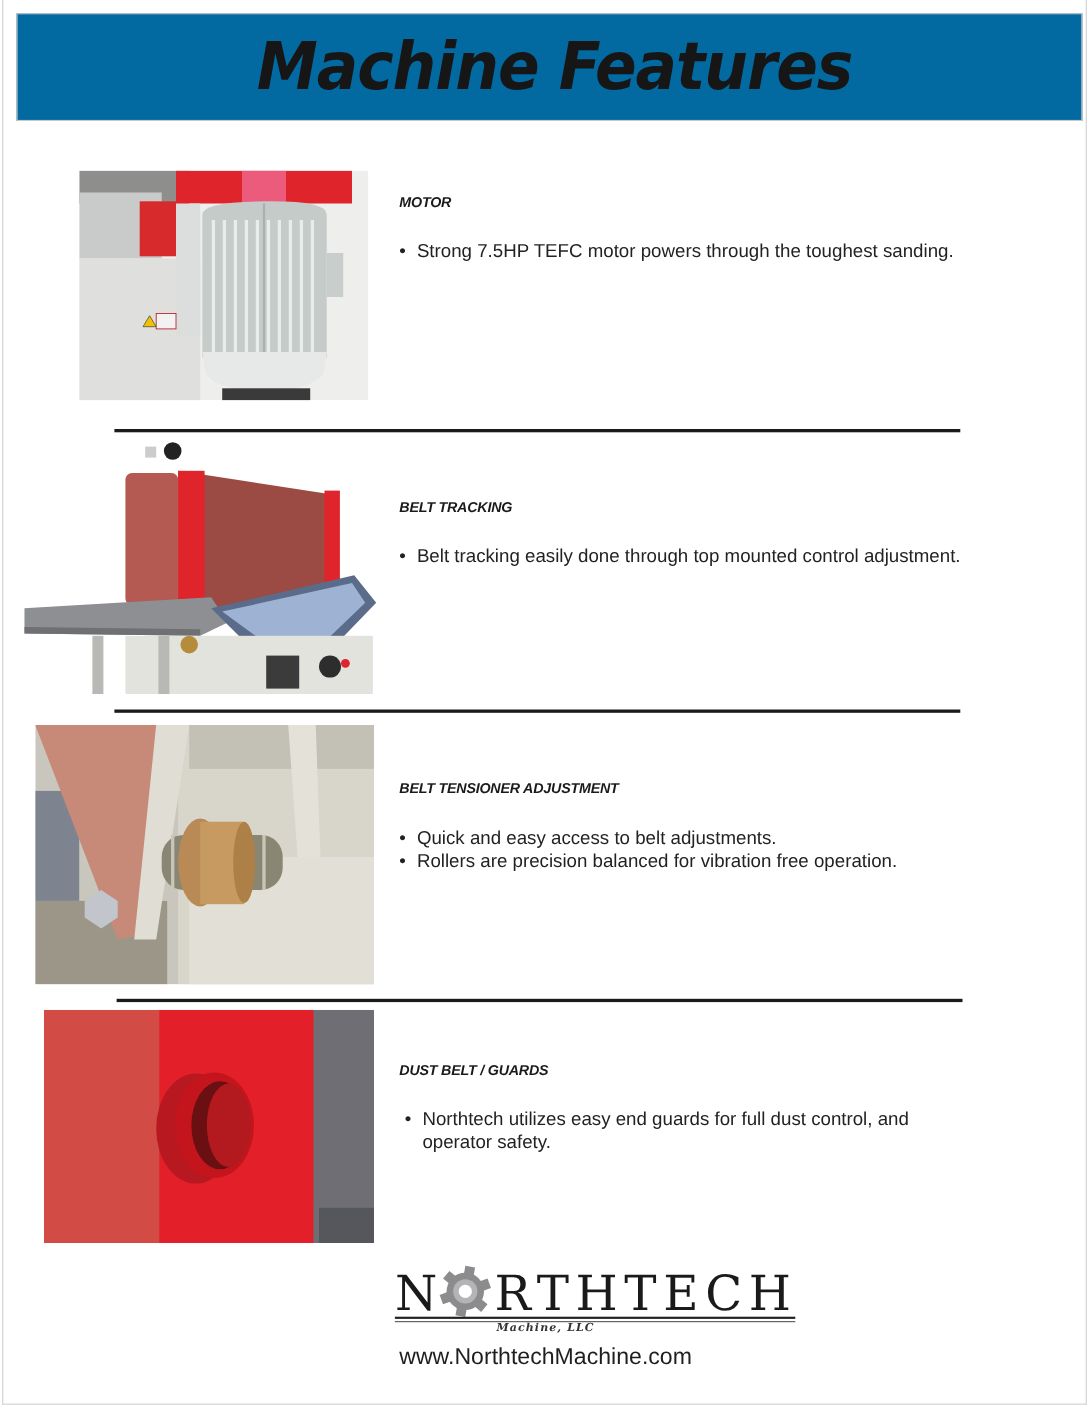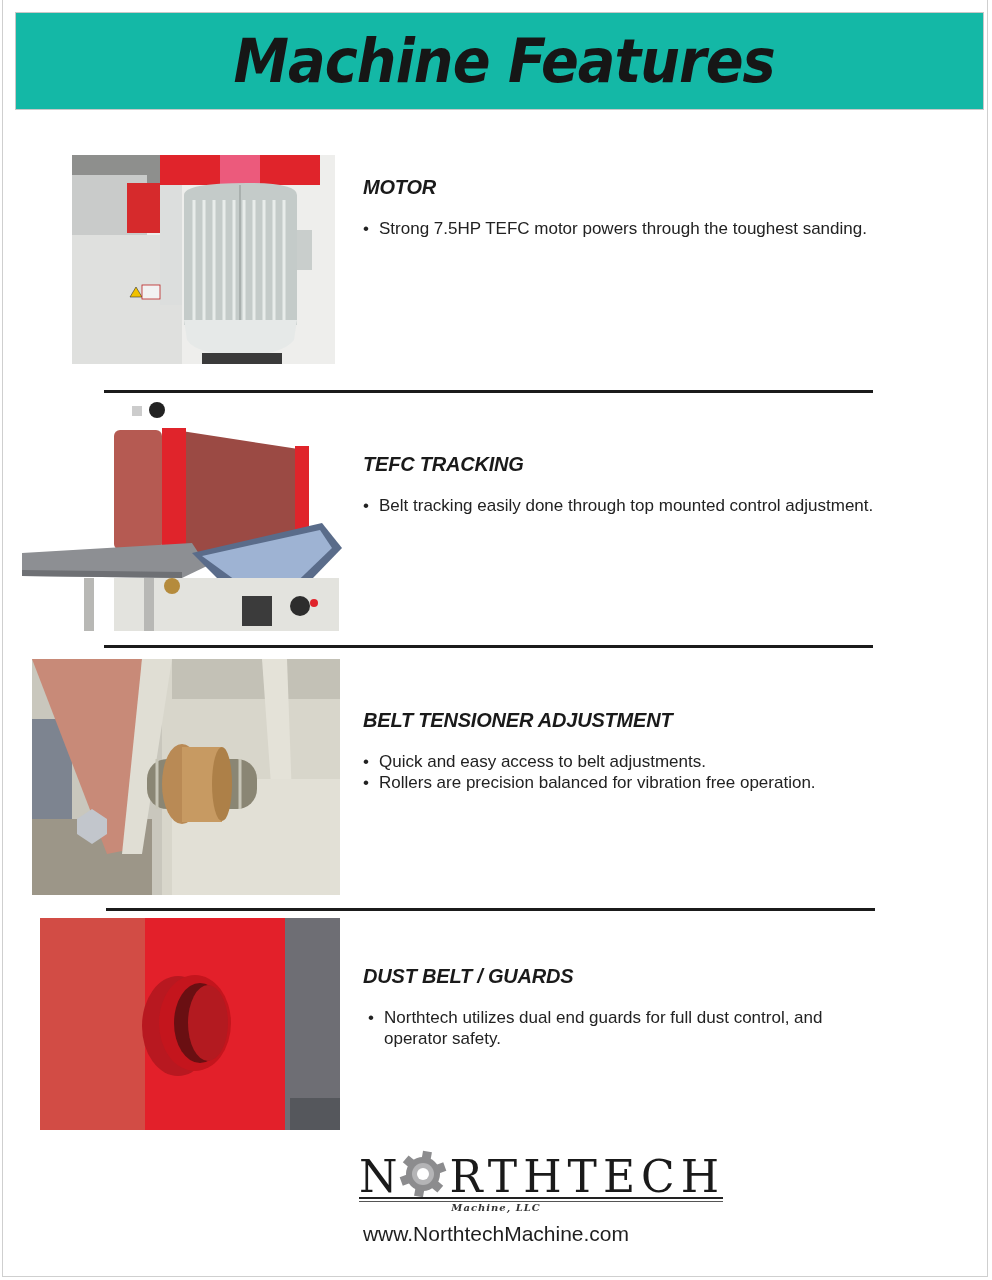--- a/index.html
+++ b/index.html
@@ -8,34 +8,34 @@
     background: #ffffff;
     font-family: "Liberation Sans", sans-serif;
   }
   .page-border {
     position: absolute; left: 2px; top: 0; width: 986px; height: 1277px;
     border: 1px solid #cfcfcf; border-top: none; box-sizing: border-box;
     pointer-events: none;
   }
   .banner {
     position: absolute; left: 15px; top: 12px; width: 969px; height: 98px;
-    background: #14b8a6; border: 1px solid #c8c8c8; box-sizing: border-box;
+    background: #0369a1; border: 1px solid #c8c8c8; box-sizing: border-box;
     display: flex; align-items: center; justify-content: center;
   }
   .banner-title {
     font-family: "DejaVu Sans", sans-serif; font-style: italic; font-weight: bold;
     font-size: 60px; color: #161616; letter-spacing: -1px; margin-left: 10px;
     transform: scaleX(0.93);
   }
 
   .photo { position: absolute; overflow: hidden; }
   .photo svg { display: block; width: 100%; height: 100%; }
 
   .feature-title {
-    position: absolute; left: 363px; font-size: 20px; font-weight: bold;
+    position: absolute; left: 363px; font-size: 13px; font-weight: bold;
     font-style: italic; color: #1a1a1a; letter-spacing: -0.2px;
   }
   .bullets { position: absolute; left: 363px; margin: 0; padding: 0; list-style: none; }
   .bullets li {
     font-size: 17px; color: #222; line-height: 21px; position: relative; padding-left: 16px;
   }
   .bullets li .dot { position: absolute; left: 0; top: 0; }
 
   .divider { position: absolute; height: 3px; background: #1b1b1b; }
 
@@ -120,21 +120,21 @@
     <polygon points="180,158 298,132 310,150 258,200 235,198" fill="#9eb3d3"></polygon>
     <rect x="92" y="180" width="225" height="53" fill="#e3e3de"></rect>
     <rect x="62" y="180" width="10" height="53" fill="#b8b8b5"></rect>
     <rect x="122" y="180" width="10" height="53" fill="#b8b8b5"></rect>
     <circle cx="150" cy="188" r="8" fill="#b58b3c"></circle>
     <rect x="220" y="198" width="30" height="30" fill="#3b3b3b"></rect>
     <circle cx="278" cy="208" r="10" fill="#2d2d2d"></circle>
     <circle cx="292" cy="205" r="4" fill="#e0242b"></circle>
   </svg>
 </div>
-<div class="feature-title" style="top:453px;">TEFC TRACKING</div>
+<div class="feature-title" style="top:453px;">BELT TRACKING</div>
 <ul class="bullets" style="top:495px;">
   <li><span class="dot">•</span><span>Belt tracking easily done through top mounted control adjustment.</span></li>
 </ul>
 
 <div class="divider" style="left:104px; top:645px; width:769px;"></div>
 
 <div class="photo" style="left:32px; top:659px; width:308px; height:236px;">
   <svg viewBox="0 0 308 236" preserveAspectRatio="none">
     <rect width="308" height="236" fill="#c9c7bd"></rect>
     <rect x="0" y="60" width="40" height="100" fill="#7d8490"></rect>
@@ -176,21 +176,21 @@
     <rect x="245" y="0" width="55" height="212" fill="#6e6e74"></rect>
     <rect x="250" y="180" width="50" height="32" fill="#55575c"></rect>
     <ellipse cx="138" cy="108" rx="36" ry="50" fill="#b81820"></ellipse>
     <ellipse cx="155" cy="105" rx="36" ry="48" fill="#c4151d"></ellipse>
     <ellipse cx="160" cy="105" rx="26" ry="40" fill="#6a0f12"></ellipse>
     <ellipse cx="168" cy="105" rx="20" ry="38" fill="#b31a20"></ellipse>
   </svg>
 </div>
 <div class="feature-title" style="top:965px;">DUST BELT / GUARDS</div>
 <ul class="bullets" style="top:1007px; left:368px; width:500px;">
-  <li><span class="dot">•</span><span>Northtech utilizes dual end guards for full dust control, and operator safety.</span></li>
+  <li><span class="dot">•</span><span>Northtech utilizes easy end guards for full dust control, and operator safety.</span></li>
 </ul>
 
 <div class="logo">
   <div class="logo-word">
     <span>N</span><span style="display:inline-block;width:46px;"></span><span>RTHTECH</span>
   </div>
   <svg class="logo-gear" viewBox="0 0 48 48">
     <g fill="#8c8c8e">
       <circle cx="24" cy="24" r="17"></circle>
       <rect x="20" y="1" width="9" height="10" transform="rotate(10 24 24)"></rect>

